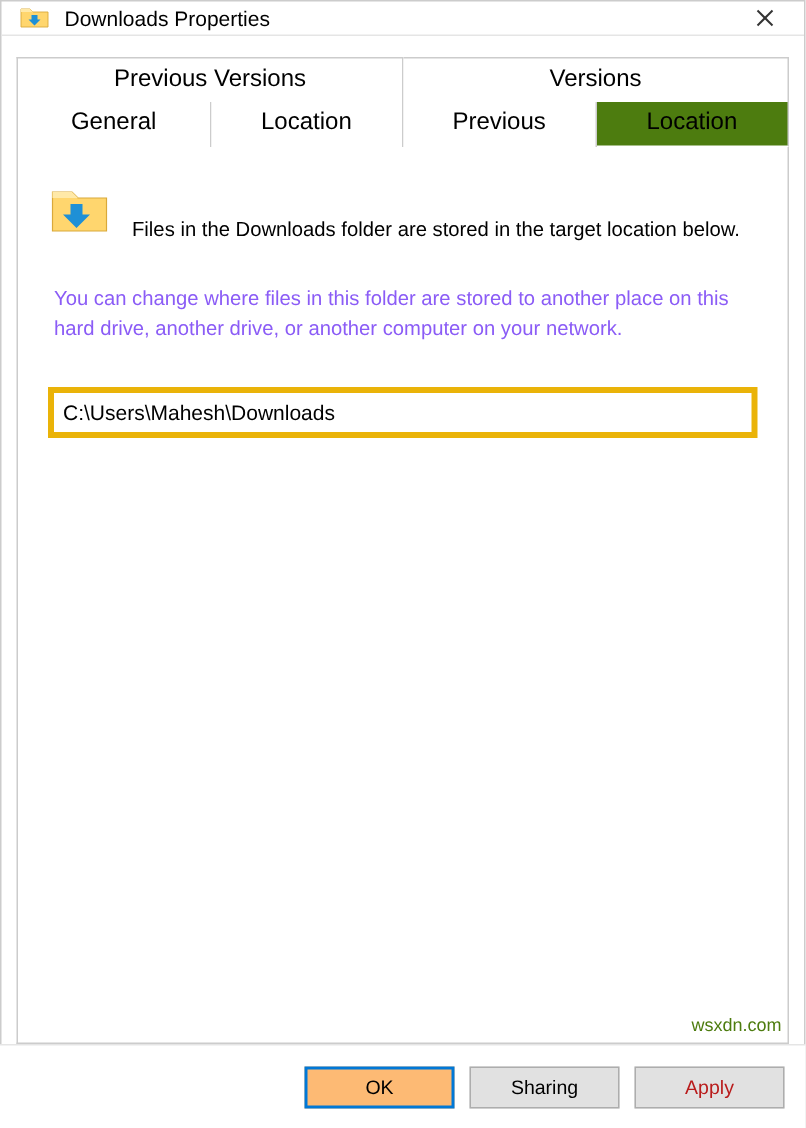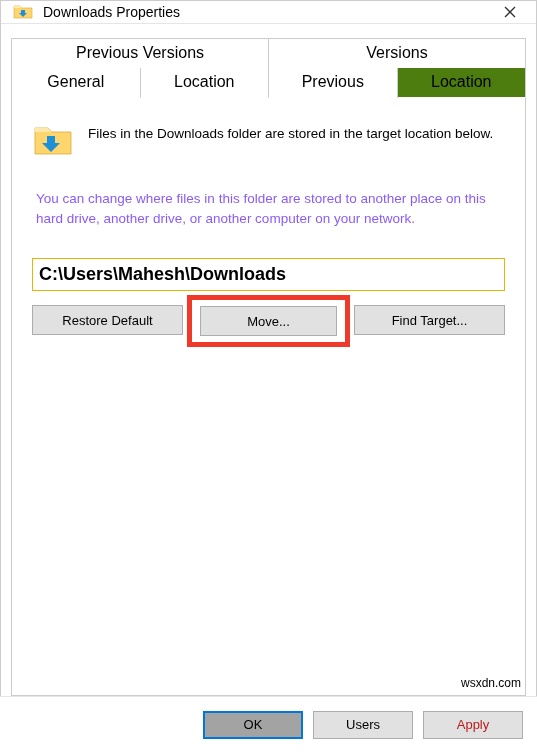--- a/index.html
+++ b/index.html
@@ -49,33 +49,32 @@
     z-index: 2;
   }
   .tabrow.bottom .tab { border-top: none; }
   .tabcontent {
     border: 1px solid #ccc;
     border-top: none;
     height: 598px;
     padding: 20px 20px;
     position: relative;
   }
-  .info-row { display: flex; align-items: flex-start; gap: 14px; margin-bottom: 26px; }
+  .info-row { display: flex; align-items: flex-end; gap: 14px; margin-bottom: 26px; }
   .folder-icon { width: 42px; flex-shrink: 0; }
   .info-text { font-size: 13.5px; line-height: 1.45; color: #000; padding-top: 6px; }
   .desc-text { font-size: 13.5px; line-height: 1.45; color: #8b5cf6; margin: 0 0 30px 0; padding: 0 4px; }
   .path-input {
     width: 100%;
-    border: 1px solid #eab308;
+    border: 4px solid #eab308;
     padding: 5px 6px;
-    font-size: 18px;
+    font-size: 14px;
     font-family: inherit;
     outline: none;
     margin-bottom: 14px;
-    font-weight: bold;
   }
   .btn-row { display: flex; gap: 14px; }
   .btn {
     flex: 1;
     height: 30px;
     background: #e1e1e1;
     border: 1px solid #adadad;
     font-size: 13px;
     cursor: default;
     font-family: inherit;
@@ -100,27 +99,27 @@
   .footer-btn {
     width: 100px; height: 28px;
     background: #e1e1e1;
     border: 1px solid #adadad;
     font-size: 13px;
     font-family: inherit;
     cursor: default;
   }
   .footer-btn.default {
     border: 2px solid #0078d7;
-    background: #a3a3a3;
+    background: #fdba74;
   }
   .footer-btn.disabled { color: #b91c1c; }
   .watermark {
     position: absolute;
     bottom: 62px; right: 16px;
-    font-size: 12px; color: #000000;
+    font-size: 12px; color: #4d7c0f;
     font-family: Arial, sans-serif;
     margin-left: 12px;
   }
 </style>
 </head>
 <body>
 
 <div class="titlebar">
   <span class="icon">
     <svg width="20" height="20" viewBox="0 0 20 20">
@@ -155,29 +154,22 @@
         <svg width="42" height="42" viewBox="0 0 42 42">
           <path d="M3 10 L16 10 L20 14 L39 14 L39 36 L3 36 Z" fill="#ffd66e" stroke="#d9a93a" stroke-width="0.8"></path>
           <path d="M3 10 L16 10 L20 14 L3 14 Z" fill="#ffe9a8"></path>
           <path d="M15 18 L23 18 L23 25 L28 25 L19 34 L10 25 L15 25 Z" fill="#1e90d6"></path>
         </svg>
       </div>
       <div class="info-text">Files in the Downloads folder are stored in the target location below.</div>
     </div>
     <div class="desc-text">You can change where files in this folder are stored to another place on this hard drive, another drive, or another computer on your network.</div>
     <input class="path-input" type="text" value="C:\Users\Mahesh\Downloads" style="">
-    <div class="btn-row">
-      <button class="btn">Restore Default</button>
-      <div class="highlight-box" style="flex:1">
-        <button class="btn" style="width:100%">Move...</button>
-      </div>
-      <button class="btn">Find Target...</button>
-    </div>
   </div>
 </div>
 
 <div class="watermark">wsxdn.com</div>
 
 <div class="footer">
   <button class="footer-btn default">OK</button>
-  <button class="footer-btn">Users</button>
+  <button class="footer-btn">Sharing</button>
   <button class="footer-btn disabled">Apply</button>
 </div>
 
 </body></html>

